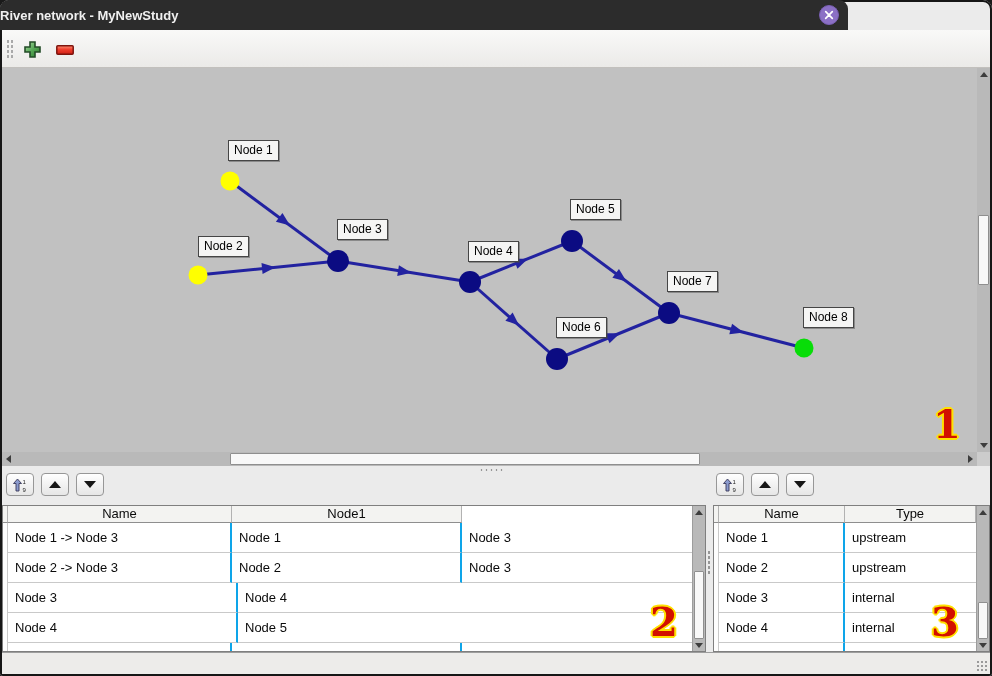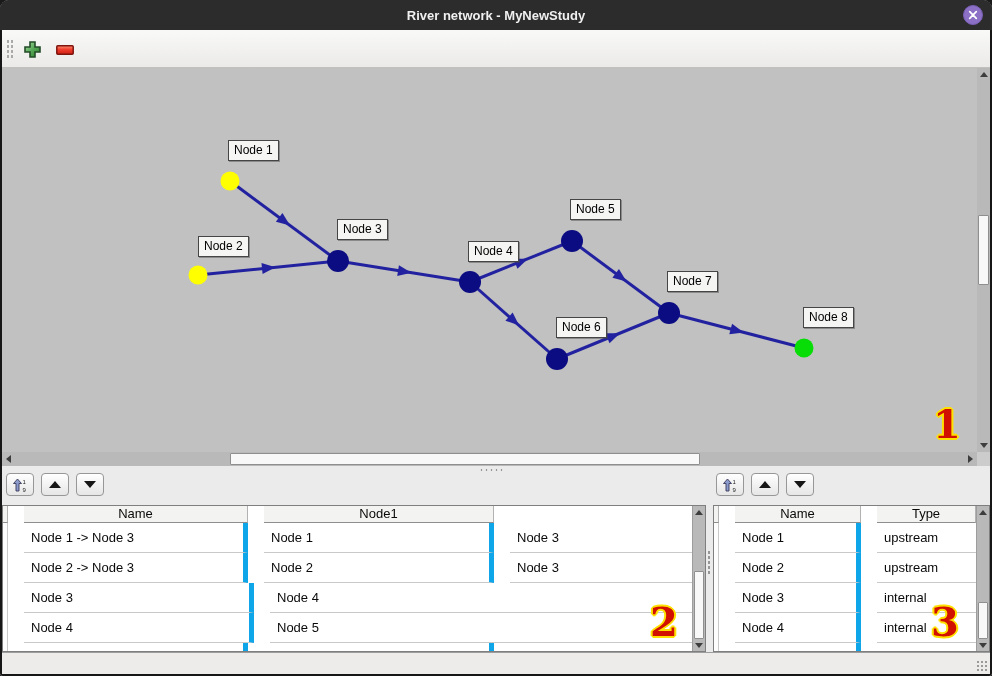--- a/index.html
+++ b/index.html
@@ -7,23 +7,23 @@
   body { font-family:"Liberation Sans", sans-serif; }
 
   .window {
     position:relative; width:992px; height:676px; overflow:hidden;
     background:#ebebeb; border-radius:9px 9px 3px 3px;
     box-shadow: inset 0 0 0 2px #161616;
   }
 
   
   .titlebar {
-    position:absolute; left:0; top:0; width:992px; height:30px;
+    position:absolute; left:0; top:0; width:848px; height:30px;
     background:#2c2c2c; border-radius:9px 9px 0 0;
-    display:flex; align-items:center; justify-content:center;
+    display:flex; align-items:center; 
   }
   .title-text { color:#f0f0f0; font-size:13px; font-weight:bold; }
   .close-btn {
     position:absolute; right:9px; top:5px; width:20px; height:20px;
     border-radius:50%; background:#8b70c5; border:1px solid #7a5fb4;
     display:flex; align-items:center; justify-content:center; cursor:pointer;
   }
 
   
   .toolbar {
@@ -98,27 +98,27 @@
   .tri-btn-up   { border-left:6px solid transparent; border-right:6px solid transparent; border-bottom:7px solid #161616; }
   .tri-btn-down { border-left:6px solid transparent; border-right:6px solid transparent; border-top:7px solid #161616; }
 
   
   .table {
     position:absolute; background:#ffffff; border:1px solid #7f7f7f;
   }
   .table-edges { left:2px; top:505px; width:704px; height:147px; }
   .table-nodes { left:713px; top:505px; width:277px; height:147px; }
   .tgrid { position:absolute; left:0; top:0; right:13px; bottom:0; overflow:hidden; }
-  .trow { display:flex; height:30px; background:#fff;gap:16px; }
+  .trow { display:flex; height:30px; background:#fff; }
   .trow.head { height:17px; }
   .tg { width:5px; flex:none; border-right:1px solid #c9c9c9; background:#fdfdfd; }
   .trow.head .tg { background:#f3f3f1; border-right:1px solid #b2b2b2; border-bottom:1px solid #8e8e8e; }
   .tc {
     flex:none; font-size:13px; color:#0a0a0a; padding-left:7px;
-    line-height:29px; border-right:5px solid #0ea5e9; border-bottom:1px solid #c9c9c9;
+    line-height:29px; border-right:2px solid #0ea5e9; border-bottom:1px solid #c9c9c9;
     white-space:nowrap; overflow:hidden;
   }
   .tc.fill { flex:1; border-right:none; }
   .trow.head .tc {
     background:#f3f3f1; text-align:center; padding:0;
     line-height:16px; border-right:1px solid #b2b2b2; border-bottom:1px solid #8e8e8e;
   }
   .trow.empty .tc, .trow.empty .tg { border-bottom:none; }
   .table-vscroll { right:0; top:0; width:13px; height:100%; position:absolute; background:#b9b9b9; border-left:1px solid #9d9d9d; }
 

